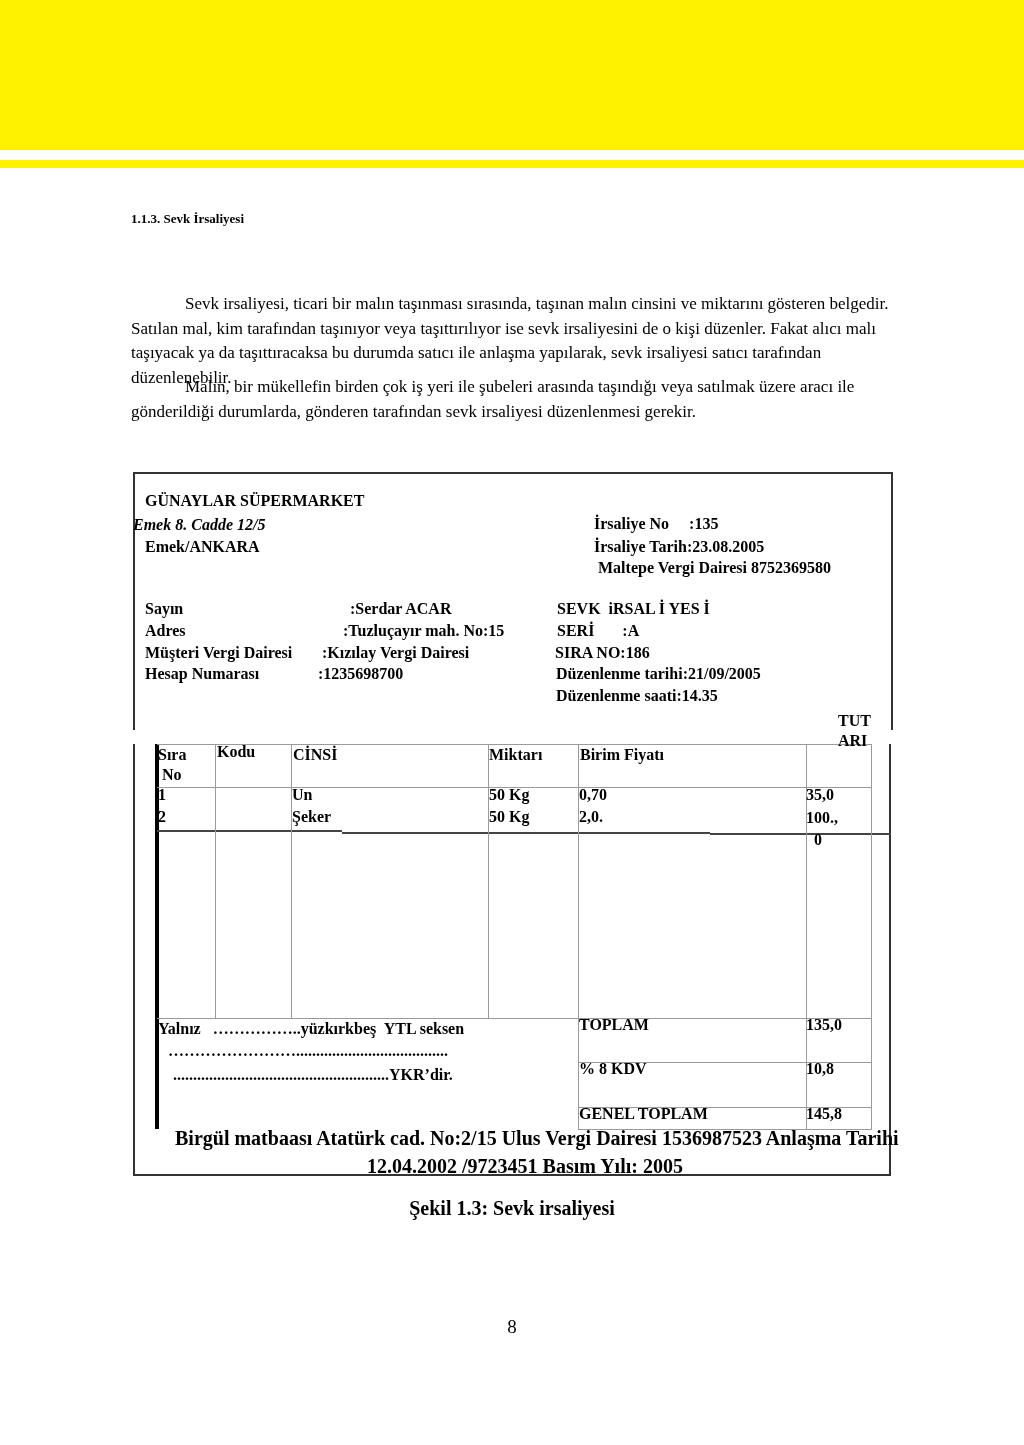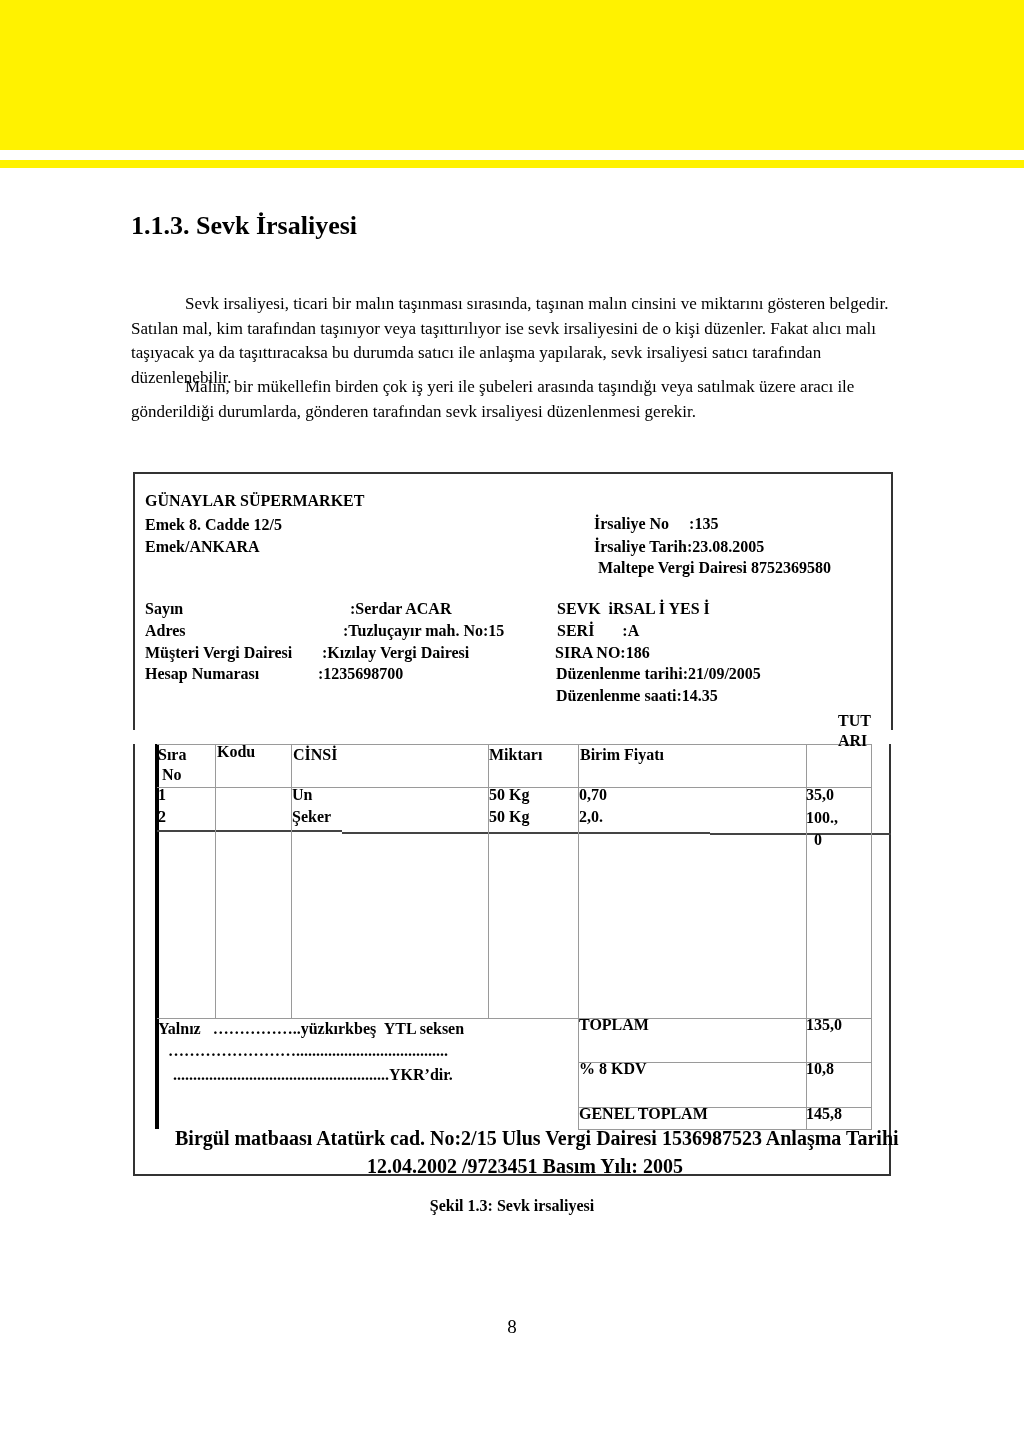--- a/index.html
+++ b/index.html
@@ -4,61 +4,61 @@
   <style>
     html, body { margin: 0; padding: 0; }
     body {
       width: 1024px; height: 1445px; position: relative; overflow: hidden;
       background: #ffffff; color: #000;
       font-family: "Liberation Serif", "DejaVu Serif", serif;
     }
     .band-top { position: absolute; left: 0; top: 0; width: 1024px; height: 150px; background: #fff200; }
     .band-thin { position: absolute; left: 0; top: 160px; width: 1024px; height: 8px; background: #fff200; }
 
-    .heading { position: absolute; left: 131px; top: 211px; font-size: 26px; font-weight: bold; margin: 0; }
+    .heading { position: absolute; left: 131px; top: 211px; font-size: 13px; font-weight: bold; margin: 0; }
     .para { position: absolute; left: 131px; width: 770px; font-size: 17px; line-height: 24.5px; margin: 0; text-indent: 54px; }
     .p1 { top: 257px; margin-top: 35px; }
     .p2 { top: 375px; }
 
     
     .frame { position: absolute; border: 2px solid #333; }
     .frame-top { left: 133px; top: 472px; width: 756px; height: 256px; border-bottom: none; }
     .frame-left-lower { position: absolute; left: 133px; top: 744px; width: 2px; height: 432px; background: #333; }
     .frame-right-lower { position: absolute; left: 889px; top: 744px; width: 2px; height: 432px; background: #333; }
     .frame-bottom { position: absolute; left: 133px; top: 1174px; width: 758px; height: 2px; background: #333; }
 
     .inv { position: absolute; font-size: 16px; font-weight: bold; white-space: pre; line-height: 22px; }
     .thick-left { position: absolute; left: 155px; top: 744px; width: 4px; height: 385px; background: #000; }
     .vline { position: absolute; width: 1px; background: #9a9a9a; }
     .hline { position: absolute; height: 1px; background: #9a9a9a; }
     .hline-dark { position: absolute; height: 2px; background: #444; }
     .cell { position: absolute; font-size: 16px; font-weight: bold; line-height: 20px; white-space: pre; }
 
     .footer-line { position: absolute; font-size: 20px; font-weight: bold; white-space: nowrap; }
-    .caption { position: absolute; left: 0; width: 1024px; top: 1197px; text-align: center; font-size: 16px; font-weight: bold; }
+    .caption { position: absolute; left: 0; width: 1024px; top: 1197px; text-align: center; font-size: 20px; font-weight: bold; }
     .page-no { position: absolute; left: 0; width: 1024px; top: 1316px; text-align: center; font-size: 19px; }
   </style>
 </head>
 <body>
 
 <div class="band-top"></div>
 <div class="band-thin"></div>
 
 <h2 class="heading">1.1.3. Sevk İrsaliyesi</h2>
 <p class="para p1">Sevk irsaliyesi, ticari bir malın taşınması sırasında, taşınan malın cinsini ve miktarını gösteren belgedir. Satılan mal, kim tarafından taşınıyor veya taşıttırılıyor ise sevk irsaliyesini de o kişi düzenler. Fakat alıcı malı taşıyacak ya da taşıttıracaksa bu durumda satıcı ile anlaşma yapılarak, sevk irsaliyesi satıcı tarafından düzenlenebilir.</p>
 <p class="para p2">Malın, bir mükellefin birden çok iş yeri ile şubeleri arasında taşındığı veya satılmak üzere aracı ile gönderildiği durumlarda, gönderen tarafından sevk irsaliyesi düzenlenmesi gerekir.</p>
 
 <div>
   <div class="frame frame-top"></div>
   <div class="frame-left-lower"></div>
   <div class="frame-right-lower"></div>
   <div class="frame-bottom"></div>
 
   <div class="inv" style="left:145px; top:490px;">GÜNAYLAR SÜPERMARKET</div>
-  <div class="inv" style="left:145px; top:514px;">Emek 8. Cadde 12/5</div>
+  <div class="inv" style="left:133px; top:514px;font-style:italic;">Emek 8. Cadde 12/5</div>
   <div class="inv" style="left:145px; top:536px;">Emek/ANKARA</div>
 
   <div class="inv" style="left:594px; top:513px;">İrsaliye No     :135</div>
   <div class="inv" style="left:594px; top:536px;">İrsaliye Tarih:23.08.2005</div>
   <div class="inv" style="left:598px; top:557px;">Maltepe Vergi Dairesi 8752369580</div>
 
   <div class="inv" style="left:145px; top:598px;">Sayın</div>
   <div class="inv" style="left:350px; top:598px;">:Serdar ACAR</div>
   <div class="inv" style="left:145px; top:620px;">Adres</div>
   <div class="inv" style="left:343px; top:620px;">:Tuzluçayır mah. No:15</div>

